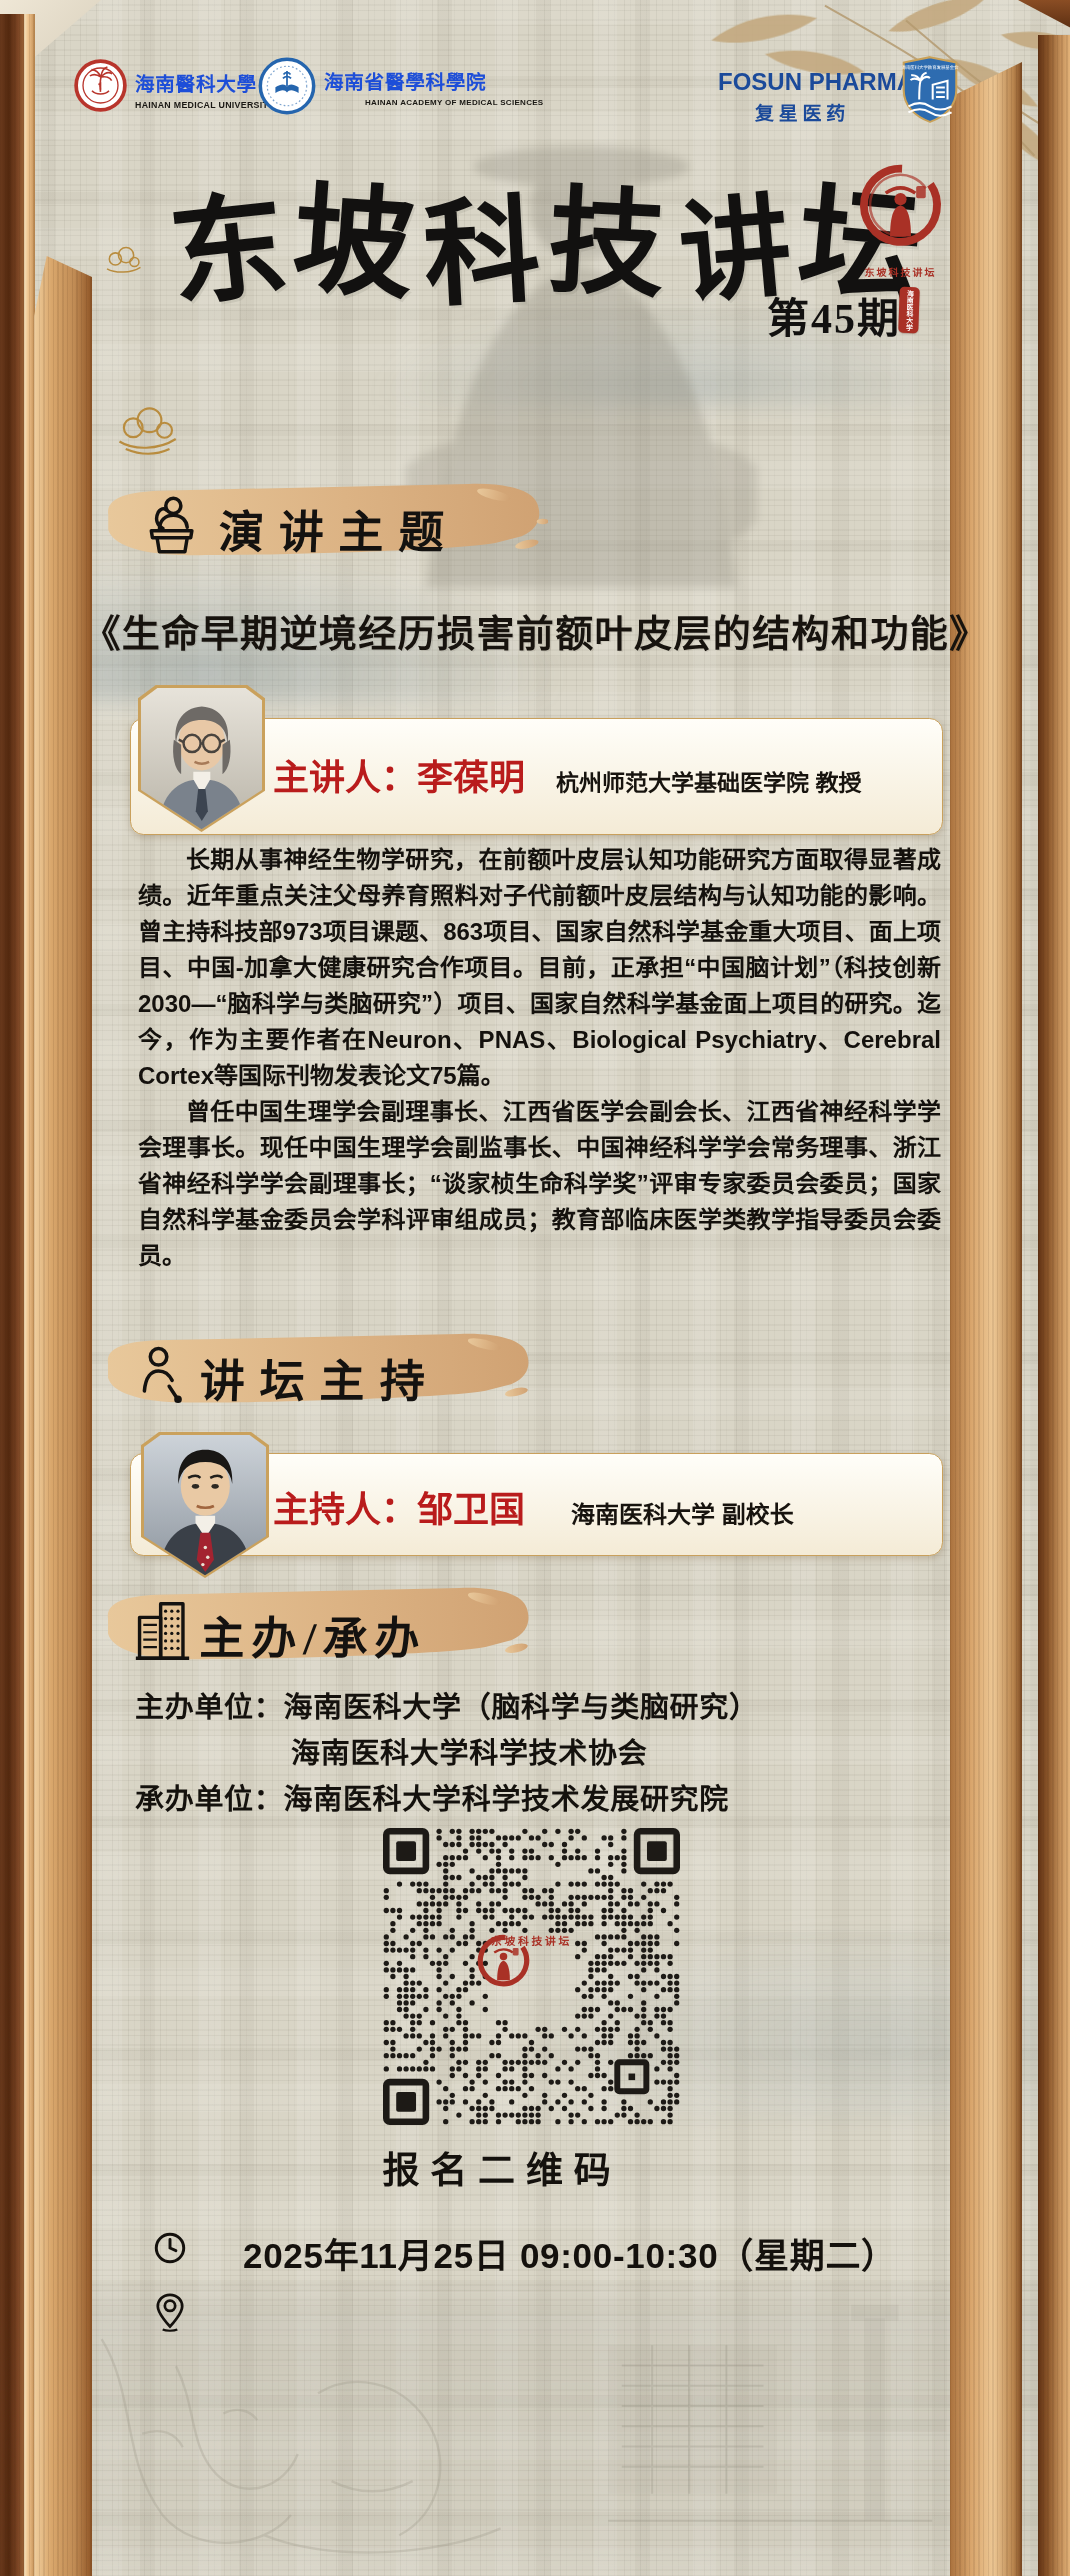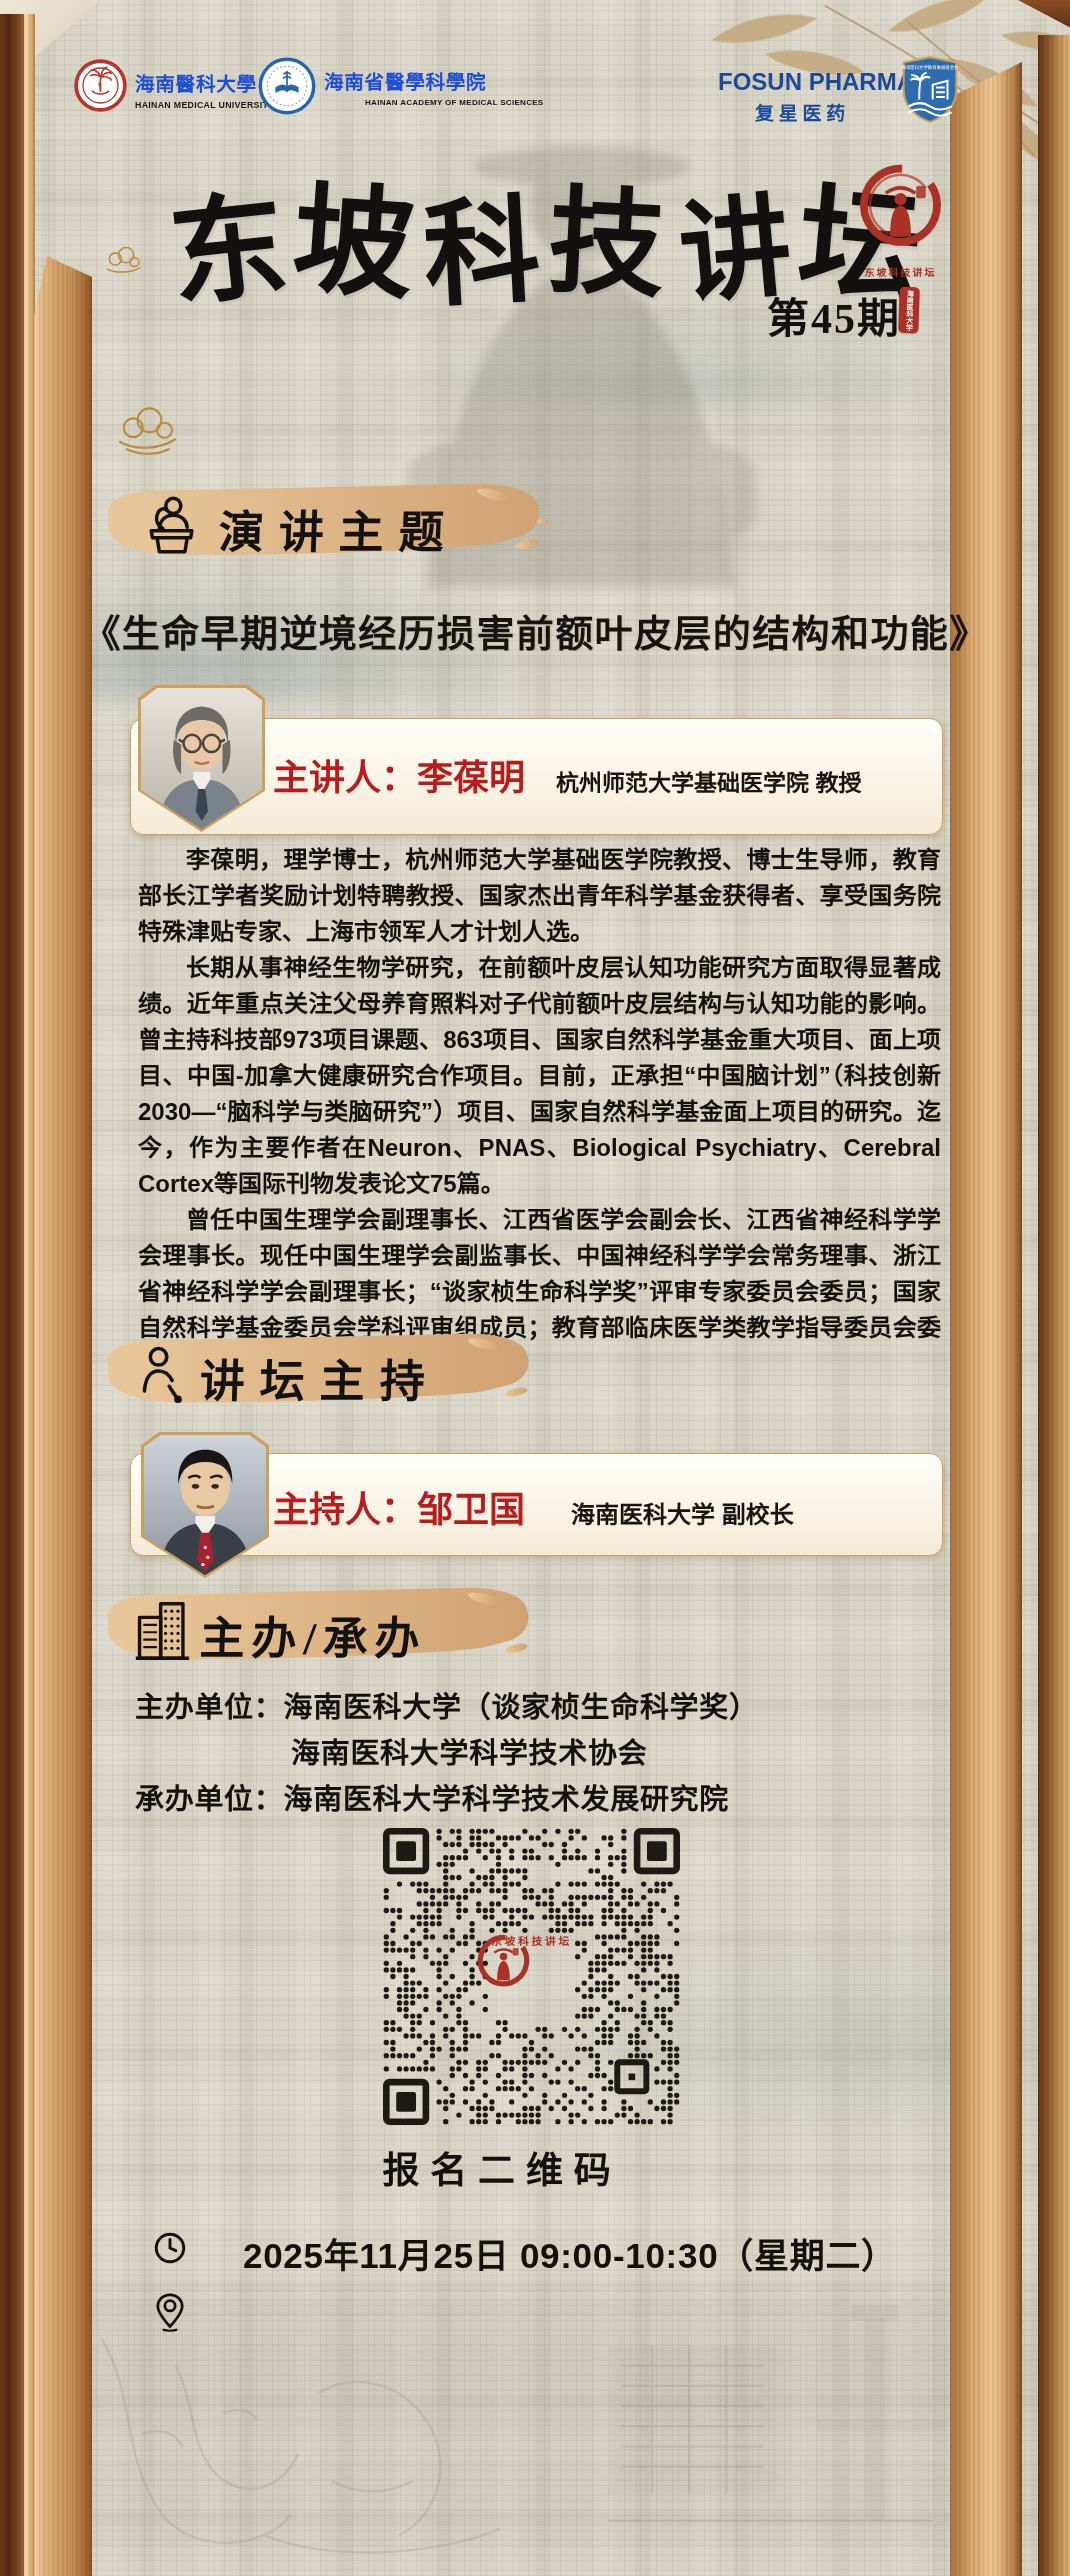--- a/index.html
+++ b/index.html
@@ -348,21 +348,20 @@
             <path d="M49 45 H51 M35 44 L31 42 M65 44 L69 42"></path>
         </g>
         <path d="M44 60 C48 62 52 62 56 60" stroke="#a77a58" stroke-width="2" fill="none"></path>
       </svg>
     </div>
   </div>
   <div class="role role-speaker">主讲人：李葆明</div>
   <div class="affil affil-speaker">杭州师范大学基础医学院 教授</div>
 
   <div class="bio">
-    <p>李葆明，理学博士，杭州师范大学基础医学院教授、博士生导师，教育部长江学者奖励计划特聘教授、国家杰出青年科学基金获得者、享受国务院特殊津贴专家、上海市领军人才计划人选。</p>
     <p>长期从事神经生物学研究，在前额叶皮层认知功能研究方面取得显著成绩。近年重点关注父母养育照料对子代前额叶皮层结构与认知功能的影响。曾主持科技部973项目课题、863项目、国家自然科学基金重大项目、面上项目、中国-加拿大健康研究合作项目。目前，正承担“中国脑计划”（科技创新2030—“脑科学与类脑研究”）项目、国家自然科学基金面上项目的研究。迄今，作为主要作者在Neuron、PNAS、Biological Psychiatry、Cerebral Cortex等国际刊物发表论文75篇。</p>
     <p>曾任中国生理学会副理事长、江西省医学会副会长、江西省神经科学学会理事长。现任中国生理学会副监事长、中国神经科学学会常务理事、浙江省神经科学学会副理事长；“谈家桢生命科学奖”评审专家委员会委员；国家自然科学基金委员会学科评审组成员；教育部临床医学类教学指导委员会委员。</p>
   </div>
 
   <div class="banner banner-host">
     <svg class="brush" viewBox="0 0 680 130" preserveAspectRatio="none">
       <path d="M14 52 C10 28 40 18 90 16 L560 6 C620 4 658 16 664 36 C670 52 668 72 640 84 L600 94 C540 106 200 114 120 112 C60 110 20 96 14 74 Z" fill="url(#tanG)"></path>
       <ellipse cx="598" cy="22" rx="26" ry="7" fill="url(#tanG)" transform="rotate(14 598 22)"></ellipse>
       <ellipse cx="648" cy="96" rx="18" ry="6" fill="url(#tanG)" transform="rotate(-12 648 96)"></ellipse>
     </svg>
@@ -436,21 +435,21 @@
           <circle cx="70" cy="66" r="2.6"></circle>
         <circle cx="50" cy="78" r="2.6"></circle>
           <circle cx="60" cy="78" r="2.6"></circle>
           <circle cx="70" cy="78" r="2.6"></circle>
       </g>
     </svg>
     <div class="heading">主办/承办</div>
   </div>
 
   <div class="org-line org-line1">
-    <span>主办单位：</span><span>海南医科大学（谈家桢生命科学奖）</span>
+    <span>主办单位：</span><span>海南医科大学（脑科学与类脑研究）</span>
   </div>
   <div class="org-line org-line2">海南医科大学科学技术协会</div>
   <div class="org-line org-line3">
     <span>承办单位：</span><span>海南医科大学科学技术发展研究院</span>
   </div>
 
   <div class="qr">
     <svg id="qr-svg" viewBox="0 0 440 440">
         <circle cx="83.11111111111111" cy="4.888888888888889" r="3.9111111111111114" fill="#1d1a16"></circle>
         <circle cx="102.66666666666667" cy="4.888888888888889" r="3.9111111111111114" fill="#1d1a16"></circle>

